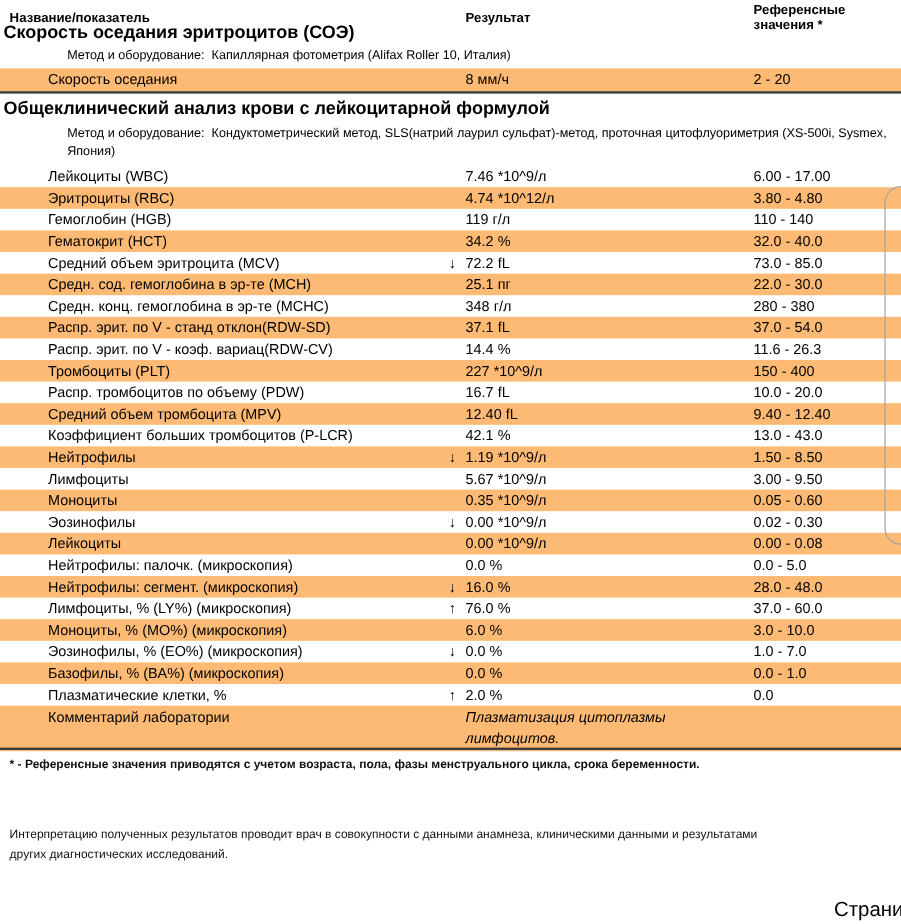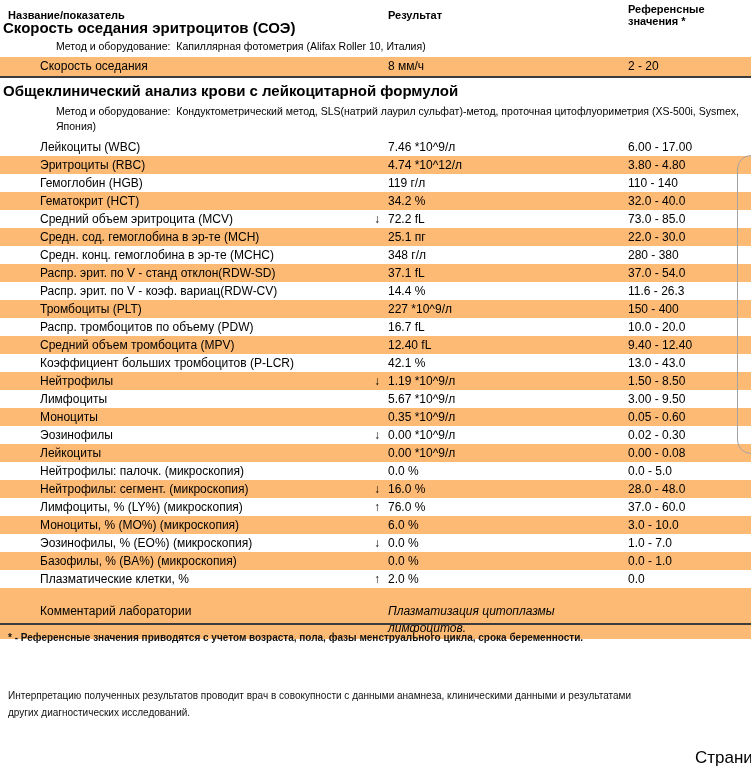--- a/index.html
+++ b/index.html
@@ -61,21 +61,21 @@
   .row.shaded { background: #fdba74; }
   .row .name { padding-left: 32px; white-space: nowrap; overflow: hidden; }
   .row .result { display: flex; align-items: flex-end; }
   .row .flag {
     display: inline-block;
     width: 14px;
     font-weight: bold;
     flex: 0 0 14px;
   }
   .row .val { white-space: normal; }
-  .row.comment-row { align-items: flex-start; padding-top: 14px; padding-bottom: 2px; }
+  .row.comment-row { align-items: flex-start; padding-top: 1px; padding-bottom: 2px; }
   .row.comment-row .val { width: 200px; line-height: 17px; padding-top: 1px; font-style: italic; }
   .row.comment-row .name { line-height: 18px; }
 
   .hr-dark {
     position: absolute; left: 0; right: 0; height: 2px;
     background: #3c3c3c;
   }
   #divider-1 { top: 76px; }
   #divider-2 { top: 623px; }
 

